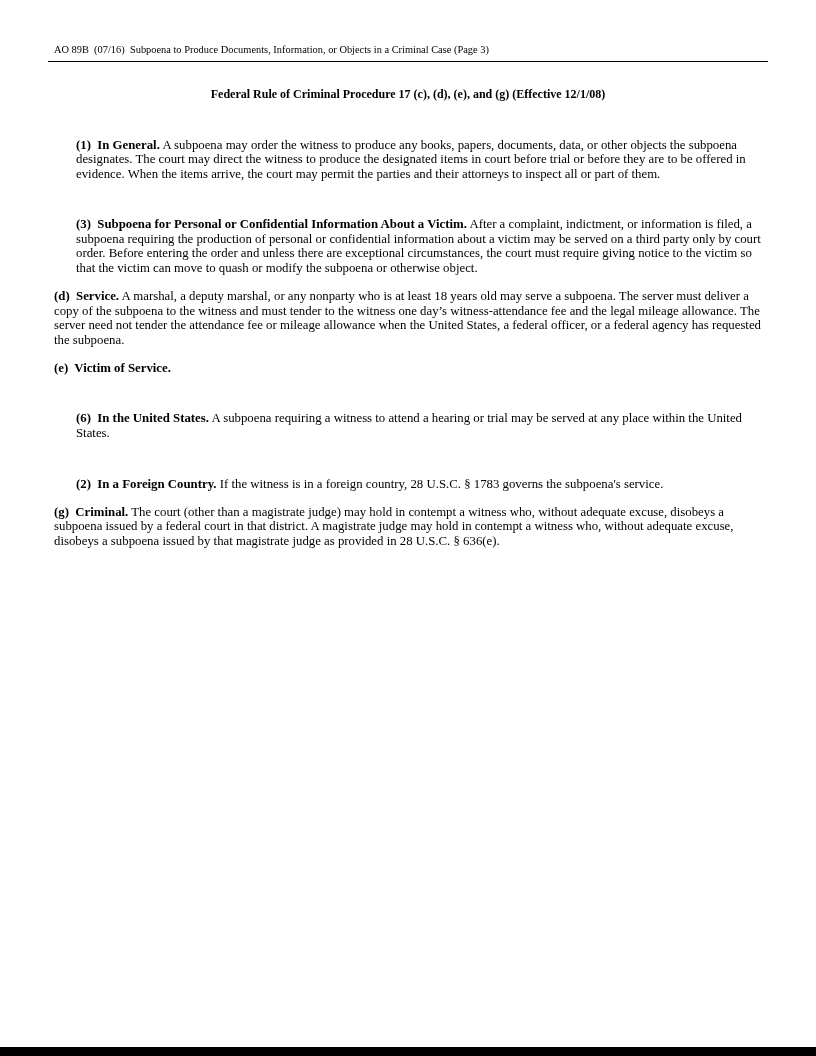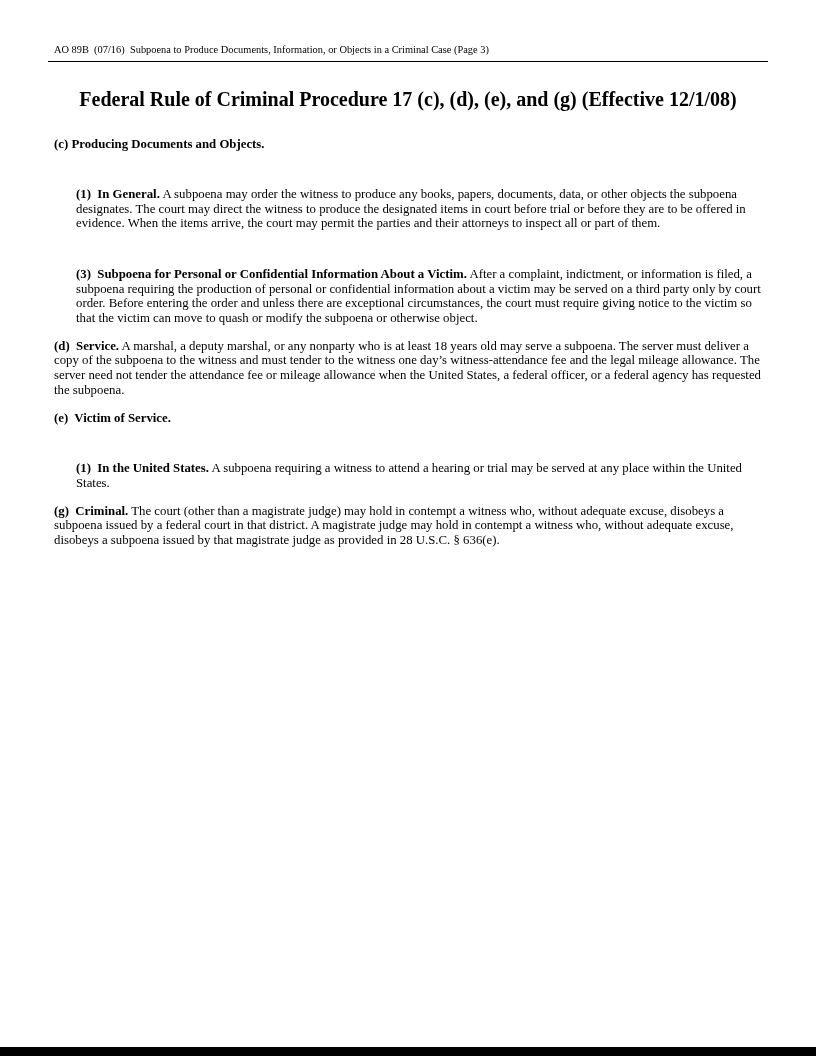--- a/index.html
+++ b/index.html
@@ -22,23 +22,23 @@
     white-space: pre-wrap;
   }
   .header-rule {
     border: none;
     border-top: 1.7px solid #000000;
     margin: 5px -6px 0 -6px;
   }
   .doc-title {
     text-align: center;
     font-weight: bold;
-    font-size: 20px;
+    font-size: 12px;
     margin-top: 26px;
-    margin-bottom: 26px;
+    margin-bottom: 35px;
   }
   p.para { margin-bottom: 13.5px; }
   p.indent1 { margin-left: 22px; margin-top: 36px; }
   b.runin { white-space: pre-wrap; }
   .bottom-bar {
     position: absolute;
     left: 0;
     bottom: 0;
     width: 100%;
     height: 9px;
@@ -50,45 +50,45 @@
 
 <div class="page">
 
   <header>
     <div class="form-id">AO 89B  (07/16)  Subpoena to Produce Documents, Information, or Objects in a Criminal Case (Page 3)</div>
     <hr class="header-rule">
   </header>
 
   <h1 class="doc-title">Federal Rule of Criminal Procedure 17 (c), (d), (e), and (g) (Effective 12/1/08)</h1>
 
-  <p class="para">
-    <b class="runin">(c) Producing Documents and Objects.</b>
-  </p>
 
   <p class="para indent1">
     <b class="runin">(1)  In General.</b><span> A subpoena may order the witness to produce any books, papers, documents, data, or other objects the subpoena designates. The court may direct the witness to produce the designated items in court before trial or before they are to be offered in evidence. When the items arrive, the court may permit the parties and their attorneys to inspect all or part of them.</span>
   </p>
 
 
   <p class="para indent1">
     <b class="runin">(3)  Subpoena for Personal or Confidential Information About a Victim.</b><span> After a complaint, indictment, or information is filed, a subpoena requiring the production of personal or confidential information about a victim may be served on a third party only by court order. Before entering the order and unless there are exceptional circumstances, the court must require giving notice to the victim so that the victim can move to quash or modify the subpoena or otherwise object.</span>
   </p>
 
   <p class="para">
     <b class="runin">(d)  Service.</b><span> A marshal, a deputy marshal, or any nonparty who is at least 18 years old may serve a subpoena. The server must deliver a copy of the subpoena to the witness and must tender to the witness one day’s witness-attendance fee and the legal mileage allowance. The server need not tender the attendance fee or mileage allowance when the United States, a federal officer, or a federal agency has requested the subpoena.</span>
   </p>
 
   <p class="para">
     <b class="runin">(e)  Victim of Service.</b>
   </p>
 
   <p class="para indent1">
-    <b class="runin">(1)  In the United States.</b><span> A subpoena requiring a witness to attend a hearing or trial may be served at any place within the United States.</span>
+    <b class="runin">(6)  In the United States.</b><span> A subpoena requiring a witness to attend a hearing or trial may be served at any place within the United States.</span>
   </p>
 
+  <p class="para indent1">
+    <b class="runin">(2)  In a Foreign Country.</b><span> If the witness is in a foreign country, 28 U.S.C. § 1783 governs the subpoena's service.</span>
+  </p>
 
   <p class="para">
     <b class="runin">(g)  Criminal.</b><span> The court (other than a magistrate judge) may hold in contempt a witness who, without adequate excuse, disobeys a subpoena issued by a federal court in that district. A magistrate judge may hold in contempt a witness who, without adequate excuse, disobeys a subpoena issued by that magistrate judge as provided in 28 U.S.C. § 636(e).</span>
   </p>
 
   <div class="bottom-bar"></div>
 
 </div>
 
 </body></html>

